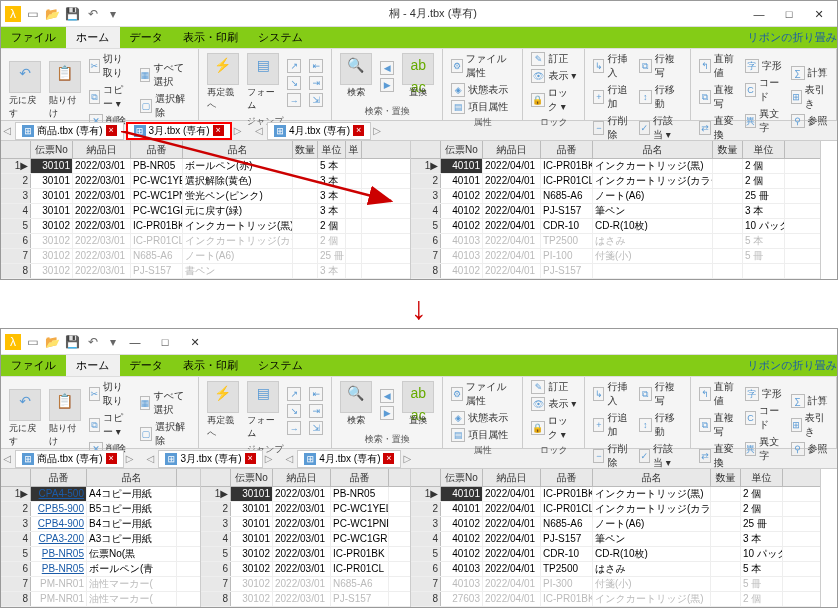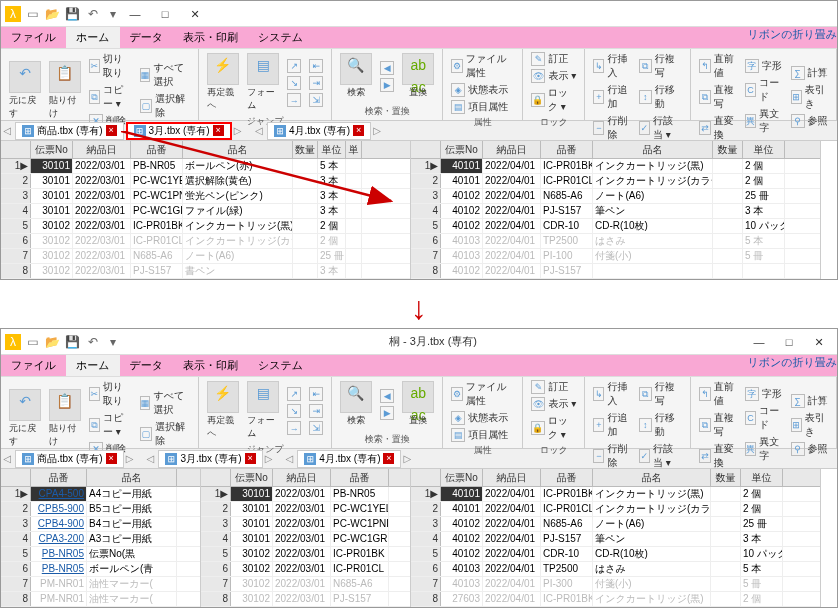--- a/index.html
+++ b/index.html
@@ -6,21 +6,21 @@
 body{background:#fff;width:838px}
 .app{border:1px solid #999;background:#fff;margin-bottom:8px}
 .titlebar{display:flex;align-items:center;height:26px;background:#fff;border-bottom:1px solid #ddd;padding:0 4px}
 .titlebar .left{display:flex;gap:4px;align-items:center}
 .titlebar .center{flex:1;text-align:center;font-size:11px;color:#333}
 .titlebar .right{display:flex;gap:2px}
 .winbtn{width:28px;height:20px;text-align:center;line-height:20px;font-size:11px;color:#333}
 .tb-icon{width:16px;height:16px;display:inline-block;font-size:12px;line-height:16px;text-align:center}
 .tb-yellow{background:#ffc000;color:#fff}
 .tb-plain{color:#666}
-.menubar{display:flex;font-size:11px;background:#f9a8d4;height:22px;border-bottom:1px solid #ddd}
+.menubar{display:flex;align-items:center;font-size:11px;background:#84cc16;height:22px;border-bottom:1px solid #ddd}
 .menubar .menu{padding:3px 10px;cursor:default}
 .menubar .menu.active{background:#f0f0f0}
 .menubar .flex{flex:1}
 .menubar .fold{color:#1a5ba8;cursor:default}
 .ribbon{display:flex;background:#f5f5f5;border-bottom:1px solid #ccc;height:72px}
 .rgroup{border-right:1px solid #ccc;padding:2px 6px;display:flex;flex-direction:column;justify-content:space-between}
 .rgroup .row{display:flex;gap:4px;align-items:center}
 .rgroup .label{font-size:9px;color:#555;text-align:center;padding-top:1px}
 .rbtn{display:flex;flex-direction:column;align-items:center;gap:1px;font-size:9px;color:#333;padding:2px}
 .rbtn .ico{width:24px;height:24px;background:#e0e0e0;border:1px solid #ccc;font-size:14px;line-height:22px;text-align:center;color:#5b9bd5}
@@ -56,20 +56,21 @@
     <div class="app" style="position:relative">
       <div class="titlebar">
     <div class="left">
       <span class="tb-icon tb-yellow">λ</span>
       <span class="tb-icon tb-plain">▭</span>
       <span class="tb-icon tb-plain">📂</span>
       <span class="tb-icon tb-plain">💾</span>
       <span class="tb-icon tb-plain">↶</span>
       <span class="tb-icon tb-plain">▾</span>
     </div>
+    <div class="center">桐 - 4月.tbx (専有)</div>
     <div class="right">
       <div class="winbtn">—</div>
       <div class="winbtn">□</div>
       <div class="winbtn">✕</div>
     </div>
   </div>
       <div class="menubar">
         <div class="menu">ファイル</div>
         <div class="menu active">ホーム</div>
         <div class="menu">データ</div>
@@ -282,21 +283,21 @@
               <div class="gc" style="width:110px">蛍光ペン(ピンク)</div>
               <div class="gc num" style="width:25px"></div>
               <div class="gc" style="width:28px">3 本</div>
               <div class="gc" style="width:16px"></div>
             </div>
             <div class="grow">
               <div class="gc rowhead" style="width:30px">4</div>
               <div class="gc num" style="width:42px">30101</div>
               <div class="gc" style="width:58px">2022/03/01</div>
               <div class="gc" style="width:52px">PC-WC1GRN</div>
-              <div class="gc" style="width:110px">ファイル(緑)</div>
+              <div class="gc" style="width:110px">元に戻す(緑)</div>
               <div class="gc num" style="width:25px"></div>
               <div class="gc" style="width:28px">3 本</div>
               <div class="gc" style="width:16px"></div>
             </div>
             <div class="grow">
               <div class="gc rowhead" style="width:30px">5</div>
               <div class="gc num" style="width:42px">30102</div>
               <div class="gc" style="width:58px">2022/03/01</div>
               <div class="gc" style="width:52px">IC-PR01BK</div>
               <div class="gc" style="width:110px">インクカートリッジ(黒)</div>
@@ -441,21 +442,20 @@
     <div class="app" style="position:relative">
       <div class="titlebar">
     <div class="left">
       <span class="tb-icon tb-yellow">λ</span>
       <span class="tb-icon tb-plain">▭</span>
       <span class="tb-icon tb-plain">📂</span>
       <span class="tb-icon tb-plain">💾</span>
       <span class="tb-icon tb-plain">↶</span>
       <span class="tb-icon tb-plain">▾</span>
     </div>
-    <div class="center">桐 - 3月.tbx (専有)</div>
     <div class="right">
       <div class="winbtn">—</div>
       <div class="winbtn">□</div>
       <div class="winbtn">✕</div>
     </div>
   </div>
       <div class="menubar">
         <div class="menu">ファイル</div>
         <div class="menu active">ホーム</div>
         <div class="menu">データ</div>

